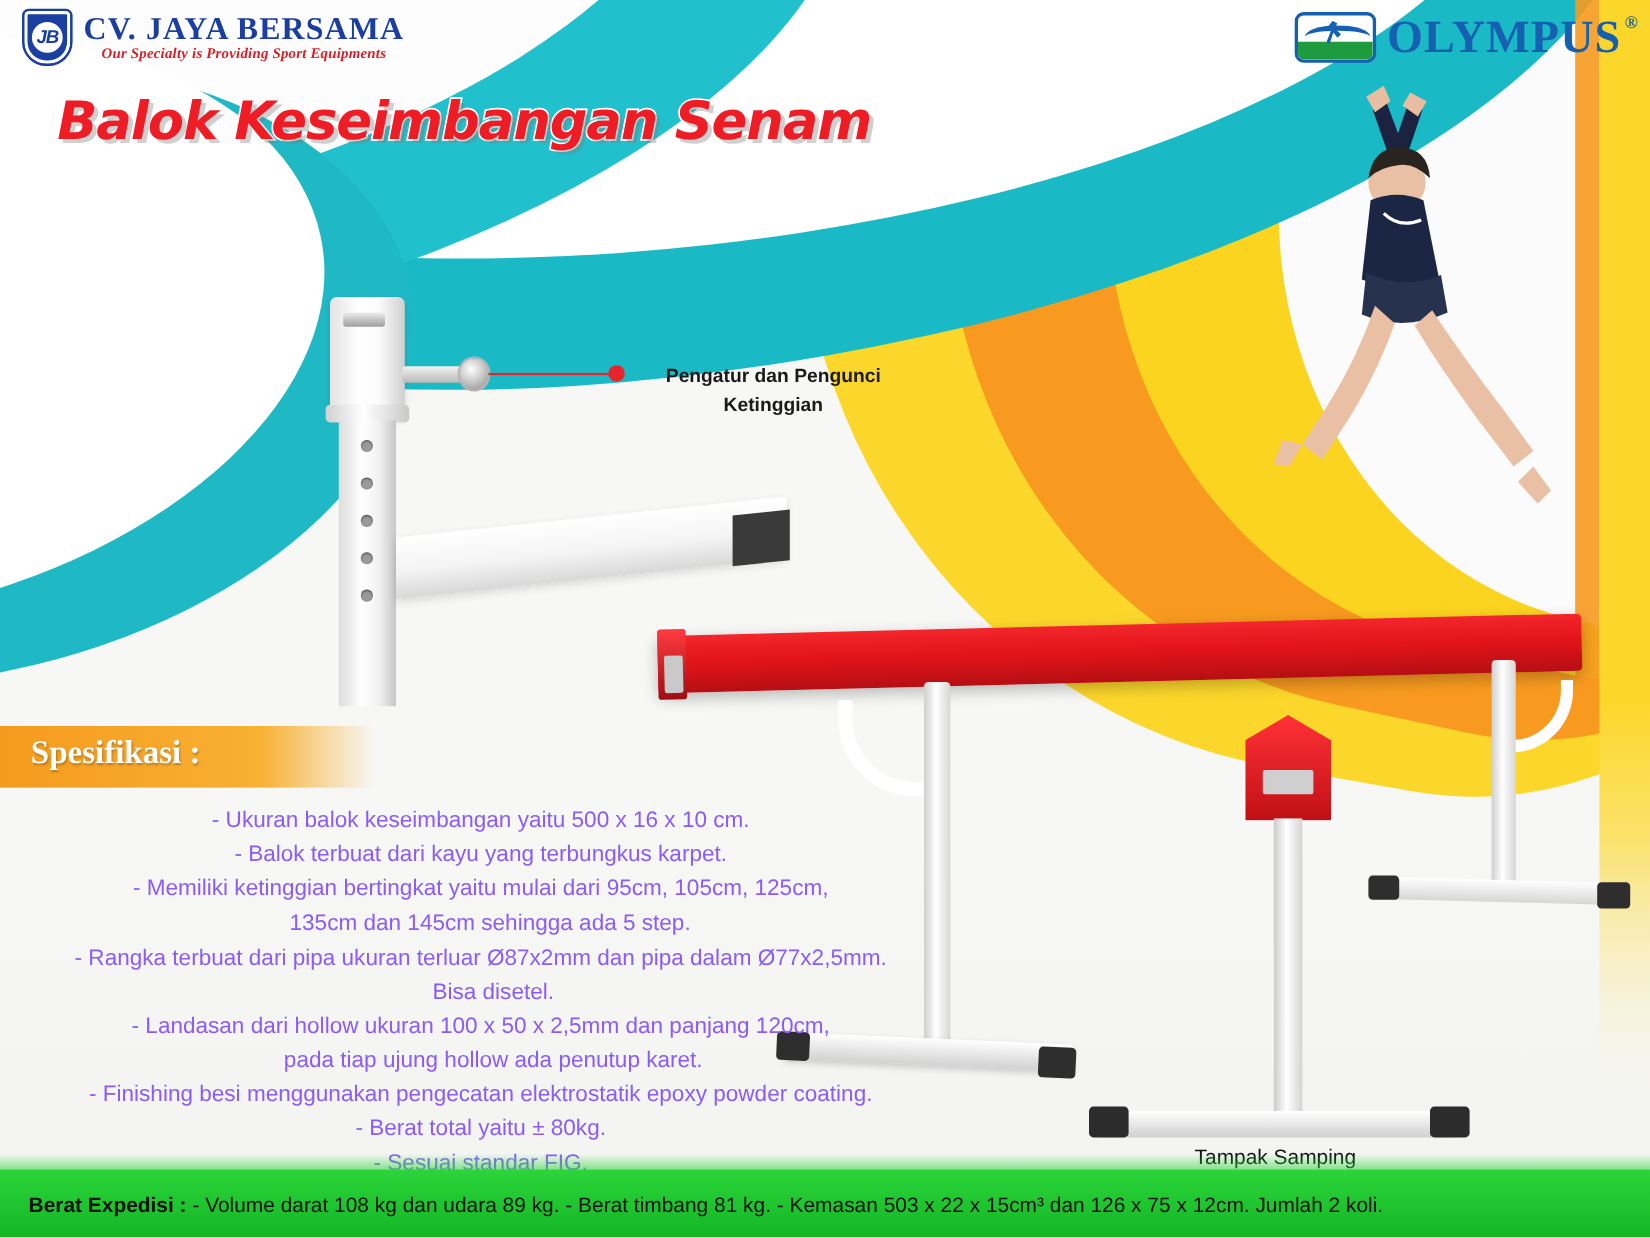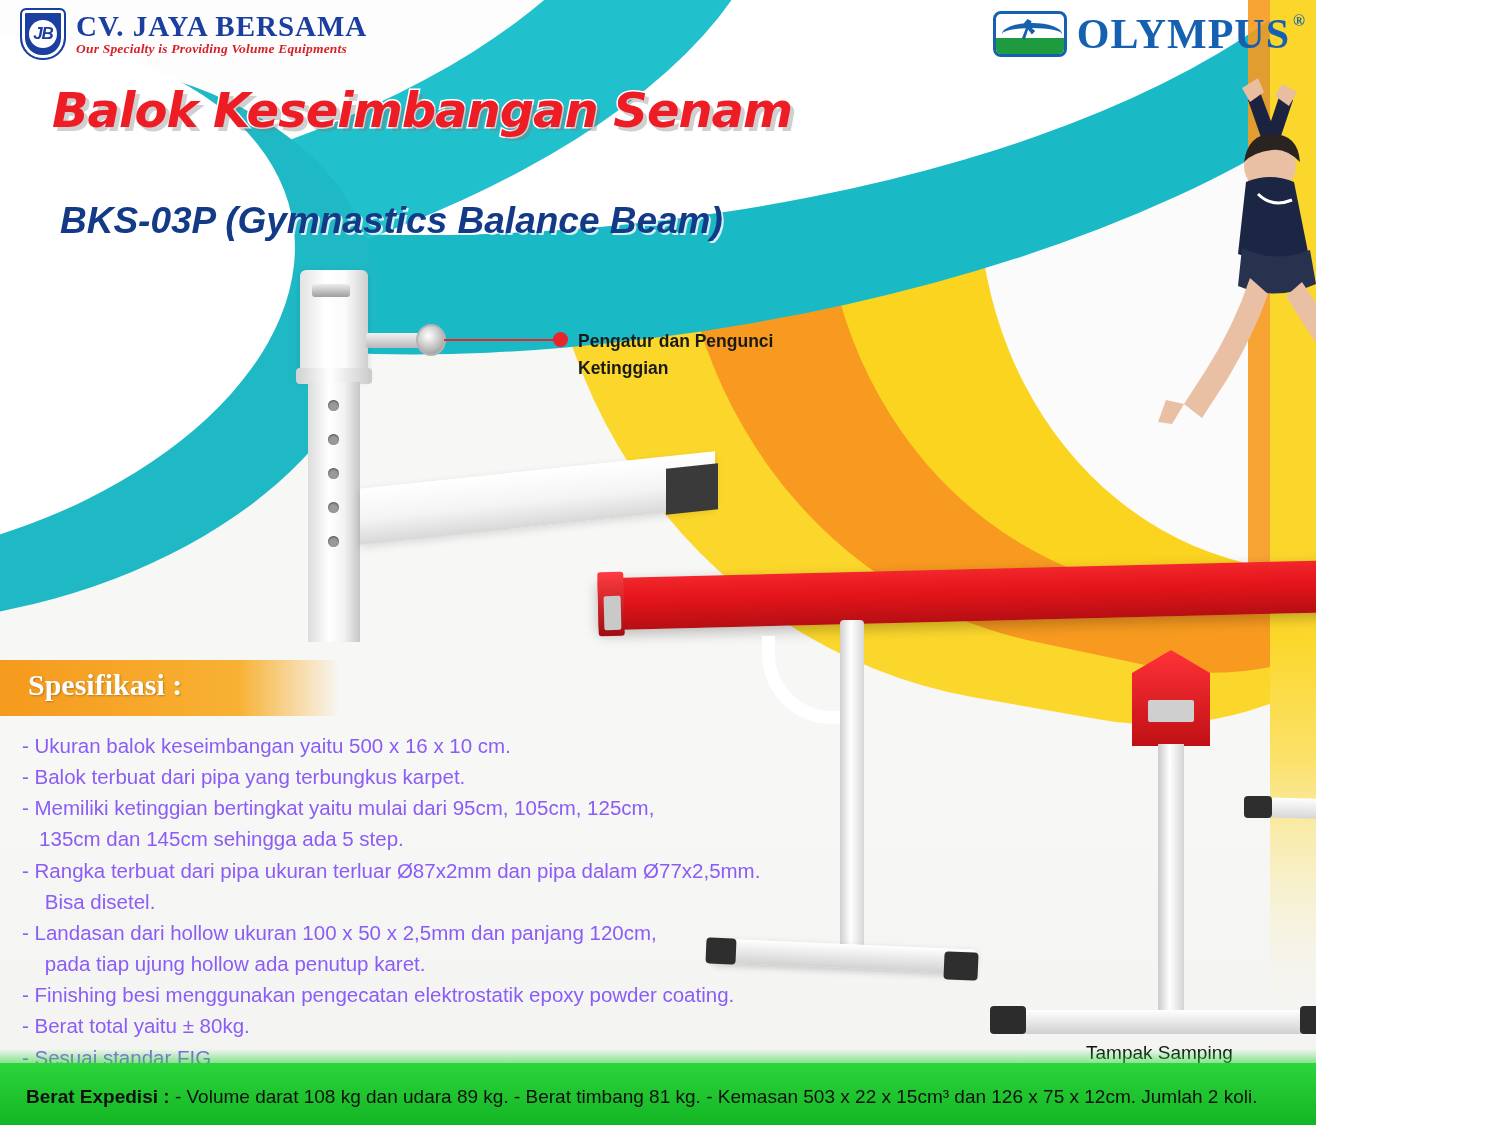--- a/index.html
+++ b/index.html
@@ -4,23 +4,24 @@
 <style>
   * { box-sizing: border-box; margin: 0; padding: 0; }
   html, body {
     width: 1500px; height: 1125px;
     font-family: "Liberation Sans", sans-serif;
     overflow: hidden;
     background: #ffffff;
   }
   #page {
     position: relative;
-    width: 1316px; height: 1125px;
+    width: 1500px; height: 1125px;
     background: #f7f7f5;
     overflow: hidden;
+    text-align: center;
   }
 
   
   .bg-layer { position: absolute; inset: 0; overflow: hidden; }
 
   .swoosh-teal-top {
     position: absolute; left: -240px; top: -420px;
     width: 1750px; height: 760px;
     background: #19b9c6;
     border-radius: 0 0 70% 55%;
@@ -379,38 +380,37 @@
     <div class="right-edge-yellow"></div>
     <div class="bottom-fade"></div>
   </div>
 
   <div class="brand-left">
     <div class="jb-logo">
       <span>JB</span>
     </div>
     <div>
       <div class="brand-text-1">CV. JAYA BERSAMA</div>
-      <div class="brand-text-2">Our Specialty is Providing Volume Equipments</div>
+      <div class="brand-text-2">Our Specialty is Providing Sport Equipments</div>
     </div>
   </div>
 
   <div class="brand-right">
     <div class="oly-mark">
       <div class="green"></div>
       <div class="blue-arc"></div>
       <div class="figure"></div>
     </div>
     <div class="oly-word">
       <span>OLYMPUS</span>
       <sup>®</sup>
     </div>
   </div>
 
   <div class="title-main">Balok Keseimbangan Senam</div>
-  <div class="title-sub">BKS-03P (Gymnastics Balance Beam)</div>
 
   <div class="prod post-top"></div>
   <div class="prod bolt-top"></div>
   <div class="prod post-collar"></div>
   <div class="prod post-lower">
     <div class="post-hole" style="top:18px"></div>
     <div class="post-hole" style="top:52px"></div>
     <div class="post-hole" style="top:86px"></div>
     <div class="post-hole" style="top:120px"></div>
     <div class="post-hole" style="top:154px"></div>
@@ -468,21 +468,21 @@
 
       <path d="M172 212 q26 40 66 92 l26 36 -18 14 -32 -42 q-34 -46 -58 -86z" fill="#e9c0a4"></path>
       <path d="M264 354 l16 22 -12 12 -18 -20z" fill="#e9c0a4"></path>
     </g>
   </svg>
 
   <div class="spec-ribbon"></div>
   <div class="spec-title">Spesifikasi  :</div>
   <div class="spec-list">
     <div class="line">- Ukuran balok keseimbangan yaitu 500 x 16 x 10 cm.</div>
-    <div class="line">- Balok terbuat dari pipa yang terbungkus karpet.</div>
+    <div class="line">- Balok terbuat dari kayu yang terbungkus karpet.</div>
     <div class="line">- Memiliki ketinggian bertingkat yaitu mulai dari 95cm, 105cm, 125cm,
    135cm dan 145cm sehingga ada 5 step.</div>
     <div class="line">- Rangka terbuat dari pipa ukuran terluar Ø87x2mm dan pipa dalam Ø77x2,5mm.
     Bisa disetel.</div>
     <div class="line">- Landasan dari hollow ukuran 100 x 50 x 2,5mm dan panjang 120cm,
     pada tiap ujung hollow ada penutup karet.</div>
     <div class="line">- Finishing besi menggunakan pengecatan elektrostatik epoxy powder coating.</div>
     <div class="line">- Berat total yaitu ± 80kg.</div>
     <div class="line">- Sesuai standar FIG.</div>
   </div>

